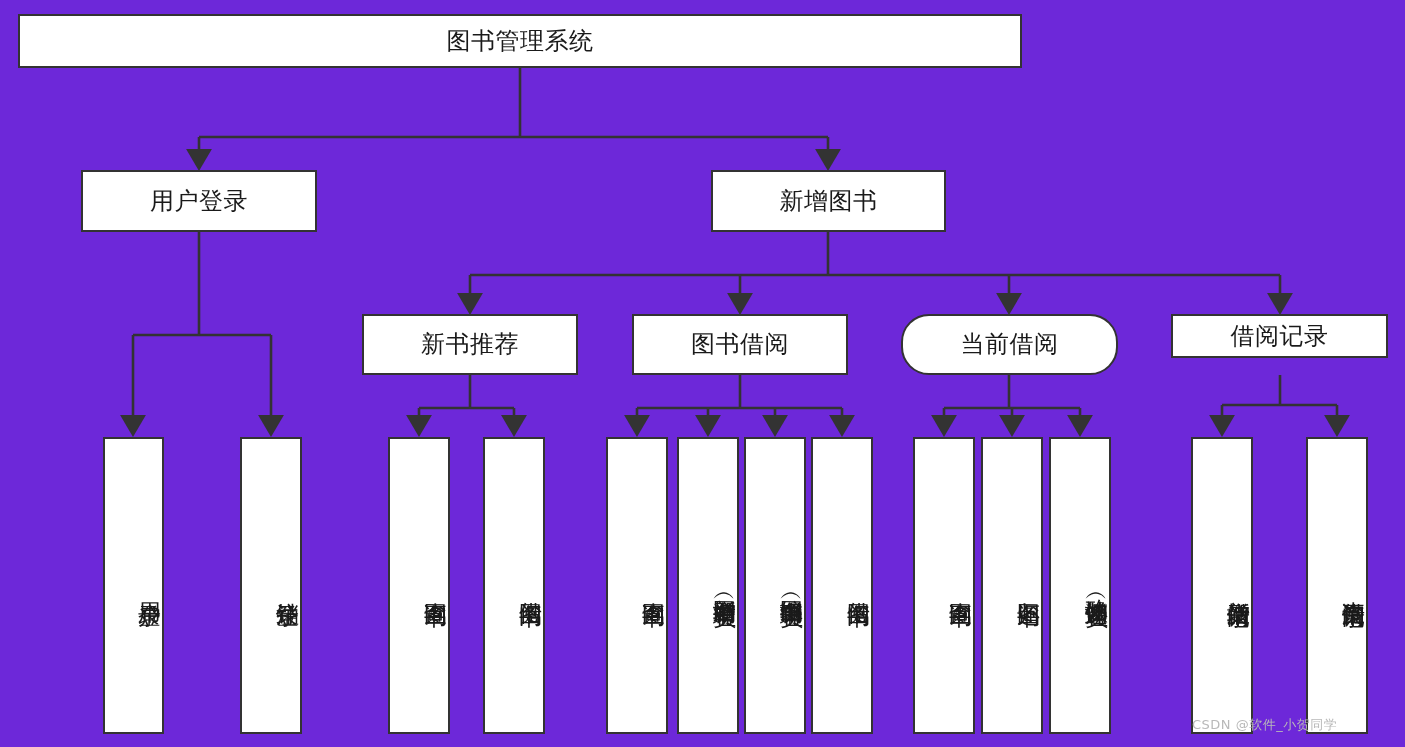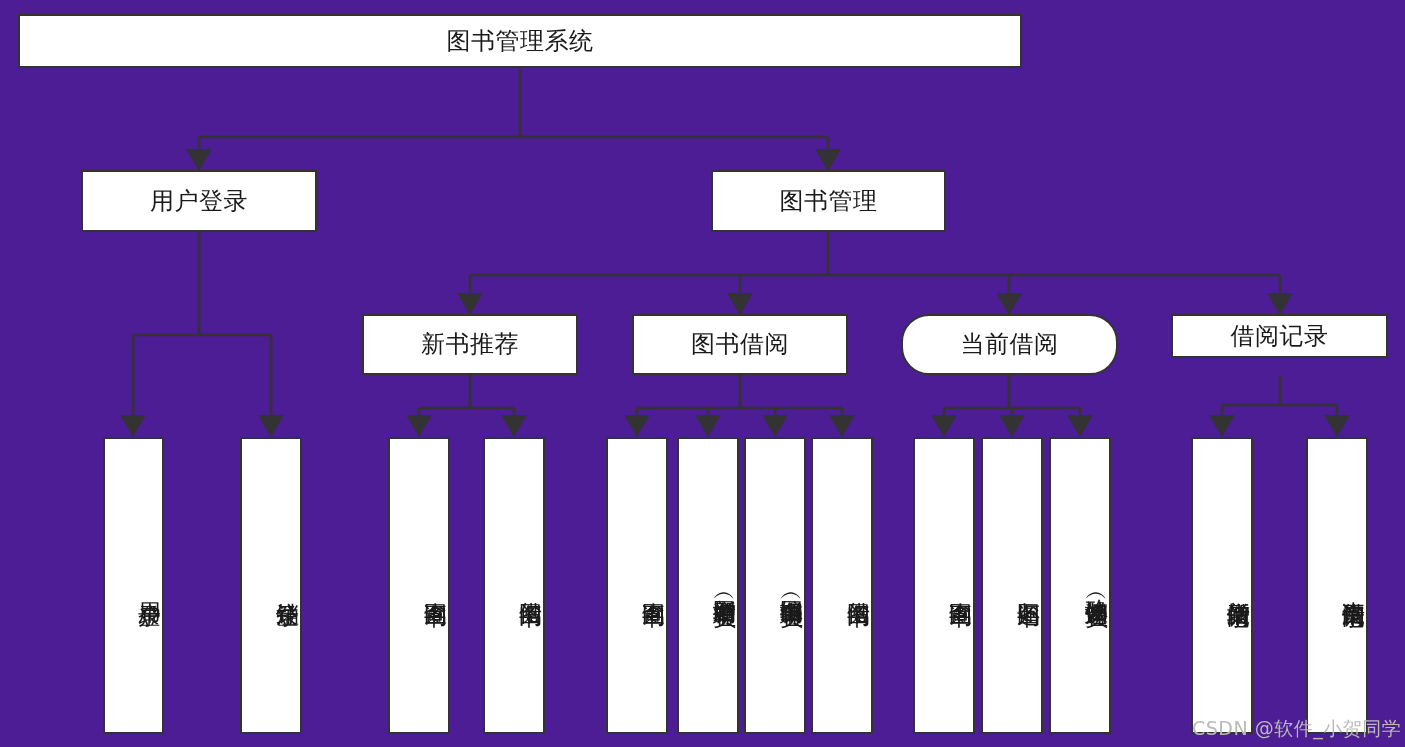--- a/index.html
+++ b/index.html
@@ -8,21 +8,21 @@
     padding: 0;
     background: #ffffff;
   }
   body {
     font-family: "DejaVu Sans", "Liberation Sans", sans-serif;
   }
   #canvas {
     position: relative;
     width: 1405px;
     height: 747px;
-    background: #4c1d95;
+    background: #6d28d9;
     overflow: hidden;
     text-align: right;
   }
   svg.edges {
     position: absolute;
     left: 0;
     top: 0;
     width: 1405px;
     height: 747px;
     pointer-events: none;
@@ -55,21 +55,21 @@
   .node.v > .vtext {
     writing-mode: vertical-rl;
     text-orientation: upright;
     display: block;
     max-height: 100%;
   }
   .watermark {
     position: absolute;
     left: 1192px;
     top: 716px;
-    font-size: 19px;
+    font-size: 13px;
     color: #b9b9b9;
     white-space: nowrap;
     letter-spacing: 0.5px;
     font-family: "DejaVu Sans", "Liberation Sans", sans-serif;
   }
 </style>
 </head>
 <body>
 
 <div id="canvas">
@@ -125,21 +125,21 @@
   </svg>
 
   <div class="node h" style="left:18px; top:14px; width:1004px; height:54px;">
     <span>图书管理系统</span>
   </div>
 
   <div class="node h" style="left:81px; top:170px; width:236px; height:62px;">
     <span>用户登录</span>
   </div>
   <div class="node h" style="left:711px; top:170px; width:235px; height:62px;">
-    <span>图书管理</span>
+    <span>新增图书</span>
   </div>
 
   <div class="node h" style="left:632px; top:314px; width:216px; height:61px;">
     <span>图书借阅</span>
   </div>
   <div class="node h" style="left:362px; top:314px; width:216px; height:61px;">
     <span>新书推荐</span>
   </div>
   <div class="node h" style="left:901px; top:314px; width:217px; height:61px;border-radius:28px;">
     <span>当前借阅</span>

